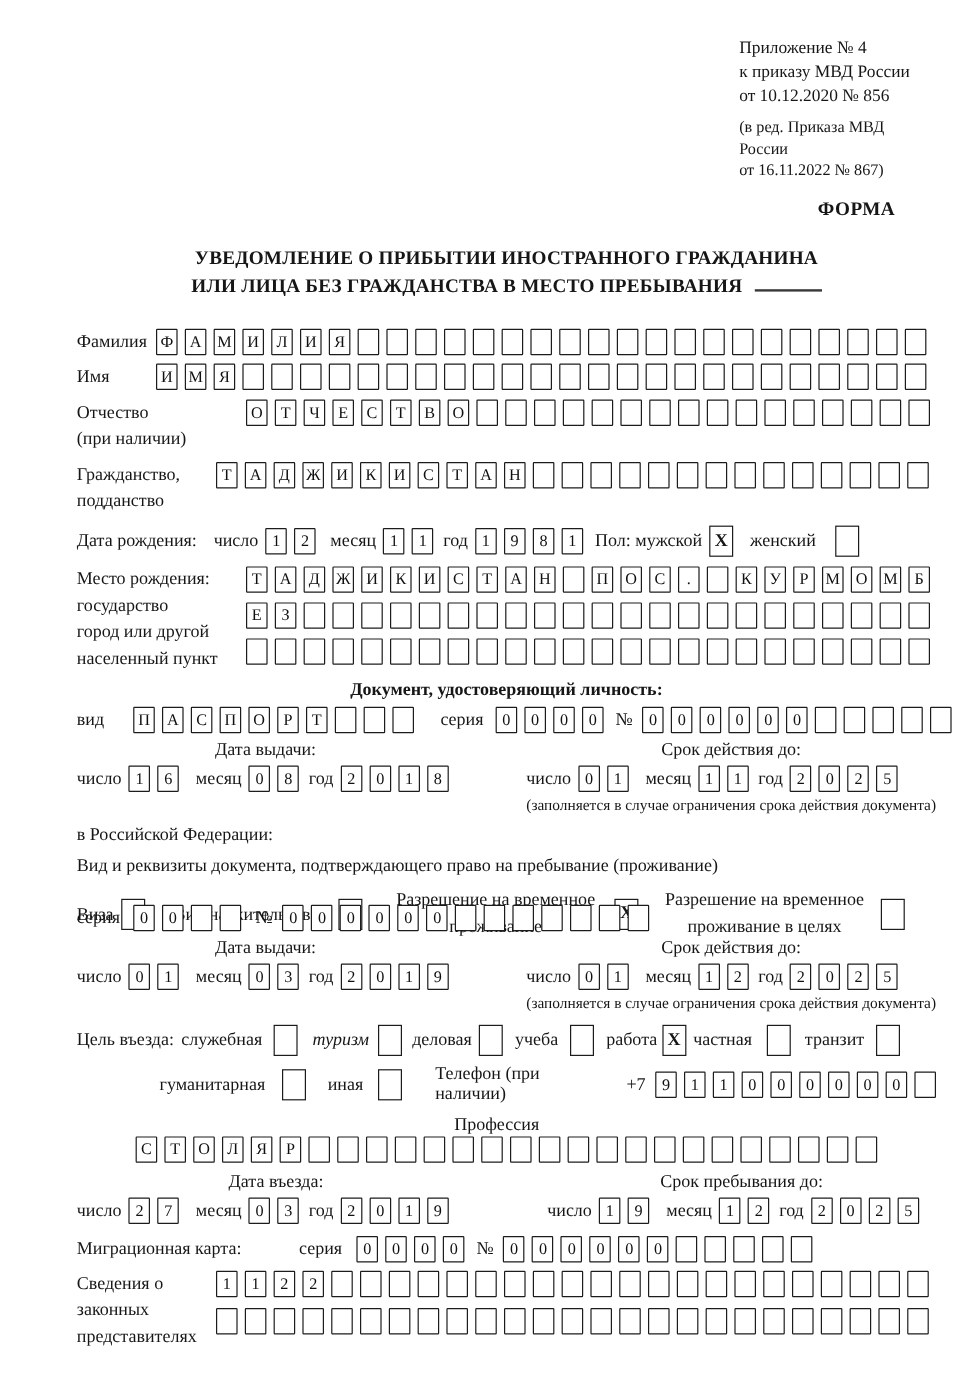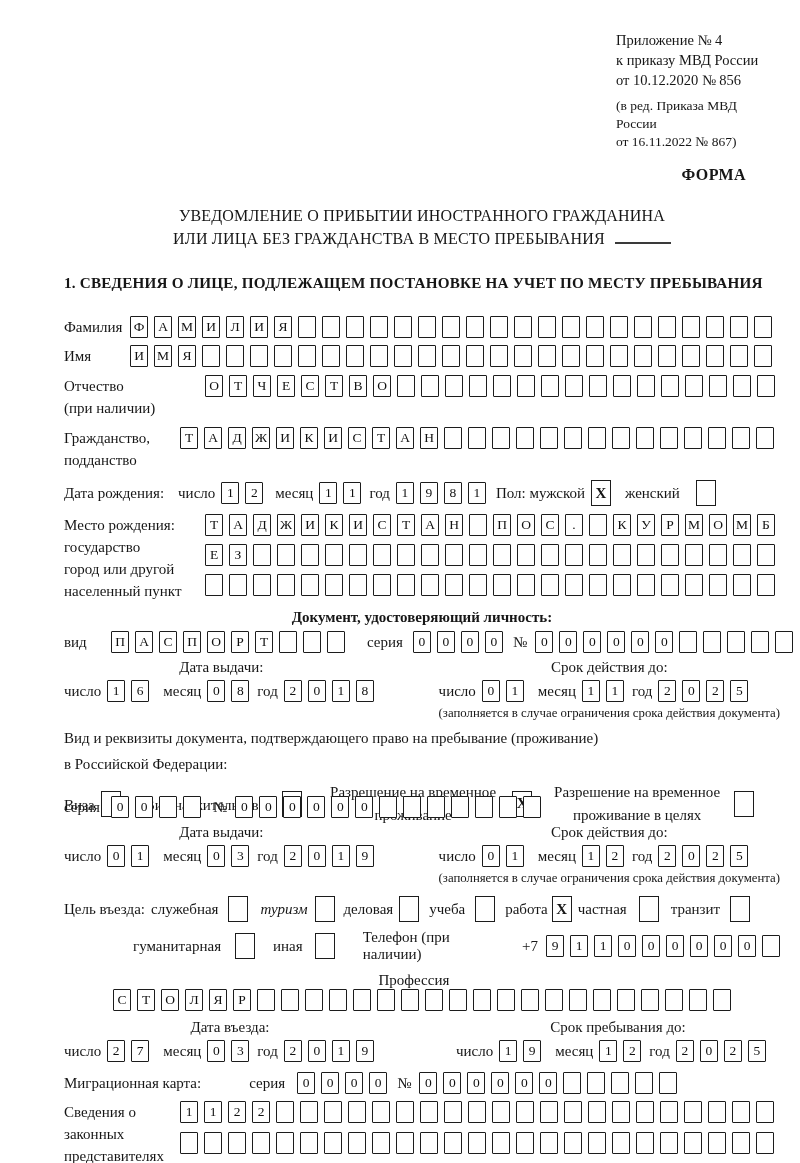--- a/index.html
+++ b/index.html
@@ -4,21 +4,21 @@
 <style>
   html,body{margin:0;padding:0;background:#ffffff;}
   .page{
     position:relative;width:800px;height:1163px;background:#fff;
     font-family:"Liberation Serif","DejaVu Serif",serif;color:#161616;
     overflow:hidden;box-sizing:border-box;padding:30px 20px 0 64px;
   }
   .appendix{margin-left:552px;font-size:14.5px;line-height:1.38;}
   .appendix .sub{font-size:13.5px;margin-top:7px;line-height:1.35;}
   .forma{margin-top:14px;text-align:right;padding-right:34px;font-weight:bold;font-size:16px;letter-spacing:.4px;}
-  .title{margin-top:20px;text-align:center;font-weight:normal;font-size:16px;line-height:1.45;letter-spacing:.2px;}
+  .title{margin-top:20px;text-align:center;font-weight:bold;font-size:16px;line-height:1.45;letter-spacing:.2px;}
   .title-blank{display:inline-block;width:56px;border-bottom:2px solid #3a3a3a;height:12px;margin-left:10px;}
   .sec-heading{margin-top:24px;font-weight:bold;font-size:15.2px;letter-spacing:.2px;}
   .row{display:flex;align-items:center;margin-top:7px;font-size:15px;}
   .row.first{margin-top:24px;}
   .lbl{flex:0 0 auto;}
   .w66{width:66px;}  .w87{width:87px;}  .w116{width:116px;}  .w141{width:141px;}  .w47{width:47px;}
   .cells{display:flex;gap:6px;flex-wrap:nowrap;}
   .cell{
     box-sizing:border-box;flex:0 0 auto;width:18px;height:22px;
     border:1.7px solid #1c1c1c;border-radius:1px;
@@ -63,21 +63,20 @@
     </div>
   </div>
 
   <div class="forma">ФОРМА</div>
 
   <div class="title">
     <div>УВЕДОМЛЕНИЕ О ПРИБЫТИИ ИНОСТРАННОГО ГРАЖДАНИНА</div>
     <div><span>ИЛИ ЛИЦА БЕЗ ГРАЖДАНСТВА В МЕСТО ПРЕБЫВАНИЯ</span><span class="title-blank"></span></div>
   </div>
 
-  <div class="sec-heading">1. СВЕДЕНИЯ О ЛИЦЕ, ПОДЛЕЖАЩЕМ ПОСТАНОВКЕ НА УЧЕТ ПО МЕСТУ ПРЕБЫВАНИЯ</div>
 
   <div class="row first">
     <span class="lbl w66">Фамилия</span>
     <span class="cells">
         <span class="cell">Ф</span>
         <span class="cell">А</span>
         <span class="cell">М</span>
         <span class="cell">И</span>
         <span class="cell">Л</span>
         <span class="cell">И</span>
@@ -401,22 +400,22 @@
             <span class="cell">2</span>
             <span class="cell">0</span>
             <span class="cell">2</span>
             <span class="cell">5</span>
           </span>
       </div>
       <div class="dnote">(заполняется в случае ограничения срока действия документа)</div>
     </div>
   </div>
 
+  <div class="para">в Российской Федерации:</div>
   <div class="para">Вид и реквизиты документа, подтверждающего право на пребывание (проживание)</div>
-  <div class="para">в Российской Федерации:</div>
 
   <div class="chkrow">
     <span class="t">Виза</span>
     <span class="box" style="margin-left:6px;"></span>
     <span class="t" style="margin-left:24px;">Вид на жительство</span>
     <span class="box" style="margin-left:16px;"></span>
     <div class="ctr" style="margin-left:18px;width:186px;">
       <div>Разрешение на временное</div>
       <div>проживание</div>
     </div>

